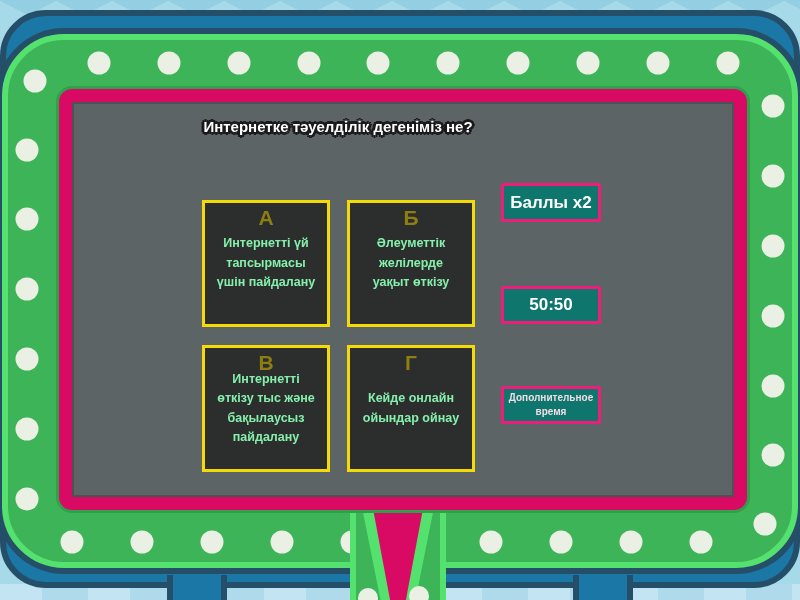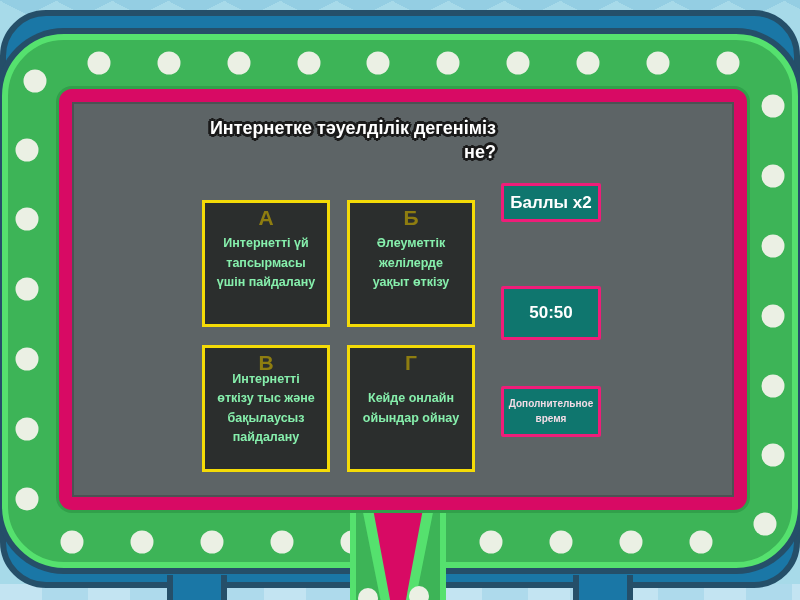--- a/index.html
+++ b/index.html
@@ -65,21 +65,21 @@
   }
   
   .board{
     position:absolute;left:59px;top:89px;width:688px;height:421px;
     box-sizing:border-box;background:#5d6466;
     border:13px solid #d80a64;border-radius:13px;
     box-shadow:0 0 0 3px #31a04a, inset 0 0 0 2px rgba(0,0,0,.18);
   }
   .question{
     position:absolute;left:180px;top:117px;width:316px;
-    text-align:right;color:#ffffff;font-size:18px;font-weight:800;line-height:1.32;
+    text-align:center;color:#ffffff;font-size:15px;font-weight:800;line-height:1.32;
     text-shadow:-2px -2px 0 #1a1a1a,2px -2px 0 #1a1a1a,-2px 2px 0 #1a1a1a,2px 2px 0 #1a1a1a,
                 0 3px 0 #1a1a1a,3px 0 0 #1a1a1a,-3px 0 0 #1a1a1a,0 -3px 0 #1a1a1a;
   }
   .answer{
     position:absolute;width:128px;height:127px;box-sizing:border-box;
     background:#2b2e2d;border:3px solid #f4db07;cursor:pointer;
   }
   .answer .letter{
     position:absolute;left:0;top:3px;width:100%;text-align:center;
     color:#8e7d10;font-size:21px;font-weight:800;
@@ -94,22 +94,22 @@
   .answer.b{left:347px;top:200px;}
   .answer.v{left:202px;top:345px;}
   .answer.g{left:347px;top:345px;}
   .powerup{
     position:absolute;left:501px;width:100px;box-sizing:border-box;
     background:#0f766e;border:3px solid #ef1d79;
     color:#ffffff;font-weight:800;text-align:center;cursor:pointer;
     display:flex;align-items:center;justify-content:center;border-radius:2px;
   }
   .powerup.p1{top:183px;height:39px;font-size:17px;}
-  .powerup.p2{top:286px;height:54px;font-size:17px;}
-  .powerup.p3{top:386px;height:51px;font-size:10px;line-height:1.45;color:#f2dce6;padding:2px;}
+  .powerup.p2{top:286px;height:38px;font-size:17px;}
+  .powerup.p3{top:386px;height:38px;font-size:10px;line-height:1.45;color:#f2dce6;padding:2px;}
 </style>
 </head>
 <body>
 
 <div id="stage">
 
   <div class="zigzag"></div>
   <div class="floor"></div>
 
   <div class="desk"></div>

